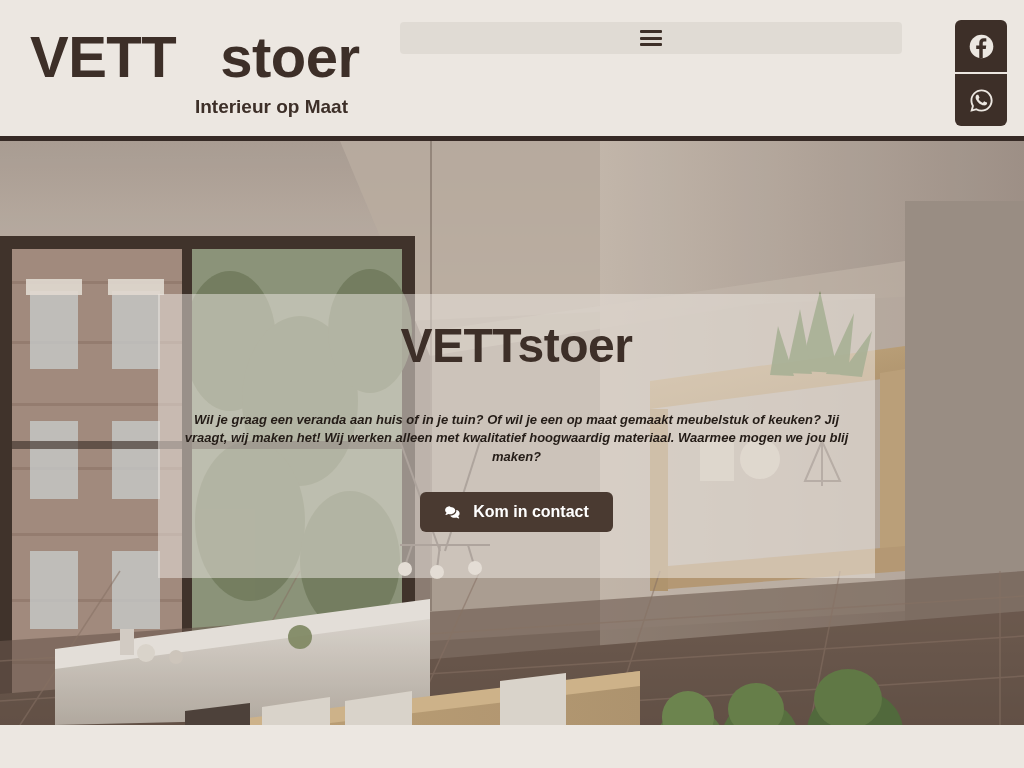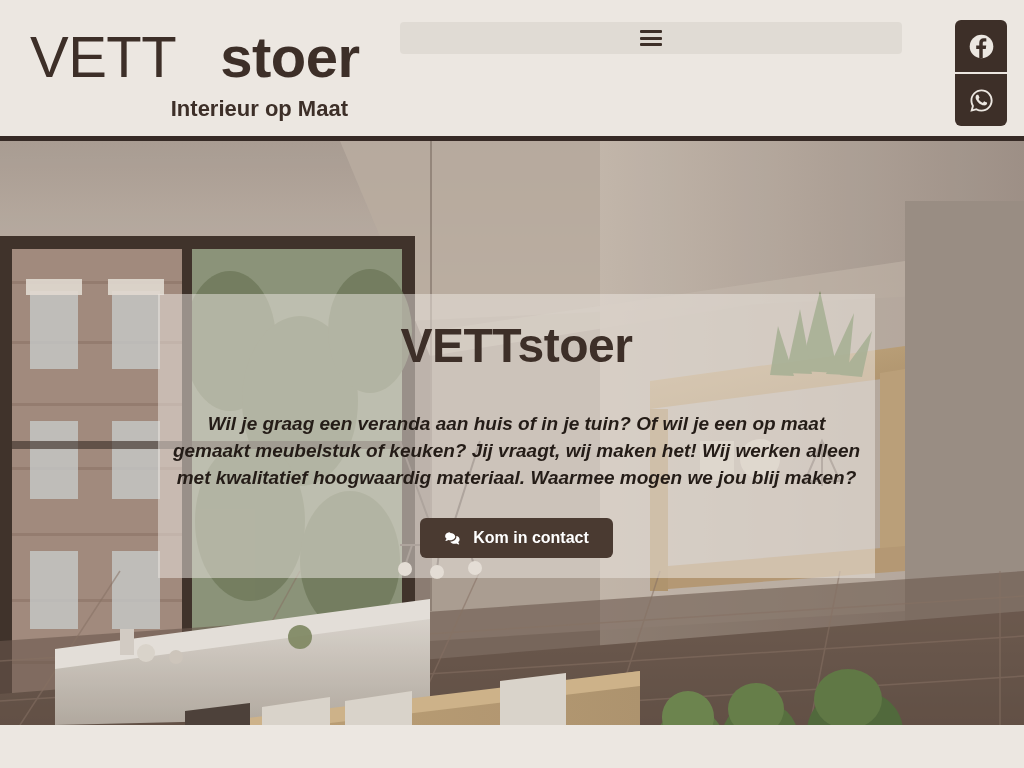--- a/index.html
+++ b/index.html
@@ -27,26 +27,26 @@
     width: 320px;
   }
   .brand-title {
     font-size: 58px;
     line-height: 1.0;
     font-weight: 700;
     color: #3d2f28;
     letter-spacing: -0.5px;
     white-space: nowrap;
   }
-  .brand-title .b-strong { font-weight: 400; text-align: right; }
+  .brand-title .b-strong { font-weight: 700; text-align: right; }
   .brand-title .b-light  { font-weight: 700; margin-left: 44px; }
   .brand-sub {
     margin-top: 10px;
     text-align: right;
-    font-size: 22px;
+    font-size: 19px;
     font-weight: 700;
     color: #3d2f28;
     padding-right: 2px;
   }
 
   
   .nav-bar {
     position: absolute;
     left: 400px;
     top: 22px;
@@ -124,21 +124,21 @@
     margin-top: 24px;
     font-size: 48px;
     font-weight: 700;
     color: #3d2f28;
     letter-spacing: -0.5px;
   }
   .hero-text {
     margin-top: 38px;
     width: 690px;
     text-align: center;
-    font-size: 19px;
+    font-size: 13px;
     line-height: 1.42;
     font-style: italic;
     font-weight: 600;
     color: #241c17;
   }
   .hero-cta {
     margin-top: 26px;
     height: 40px;
     padding: 0 24px;
     background: #4a3a31;

